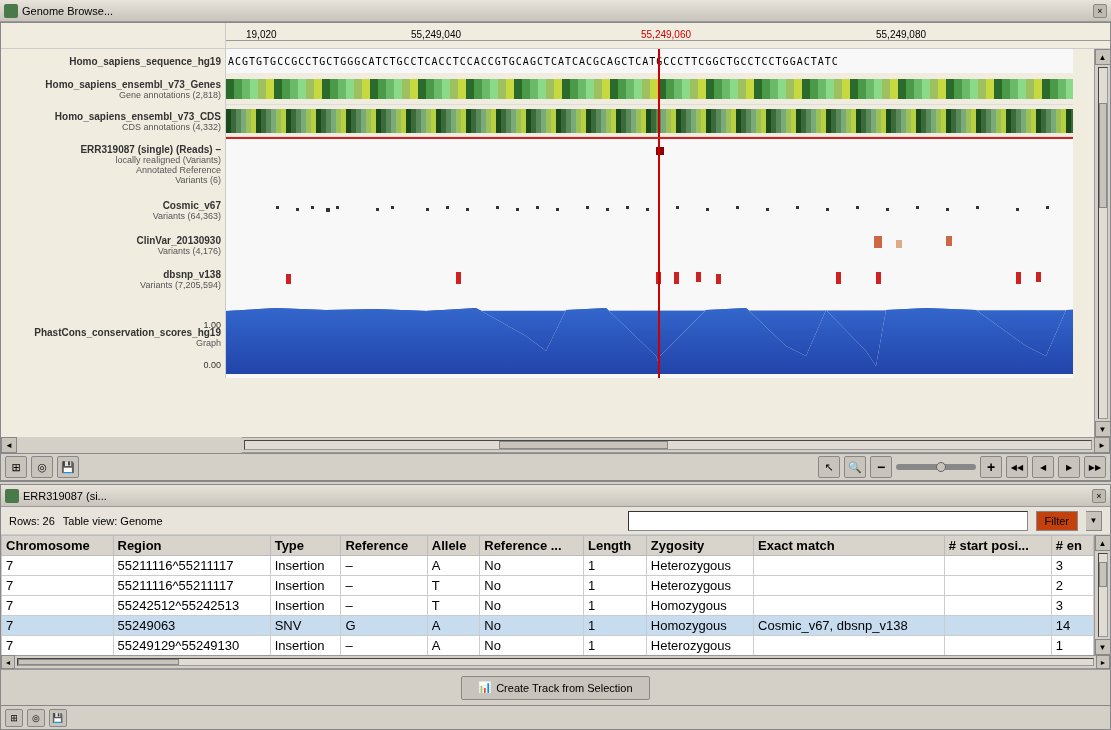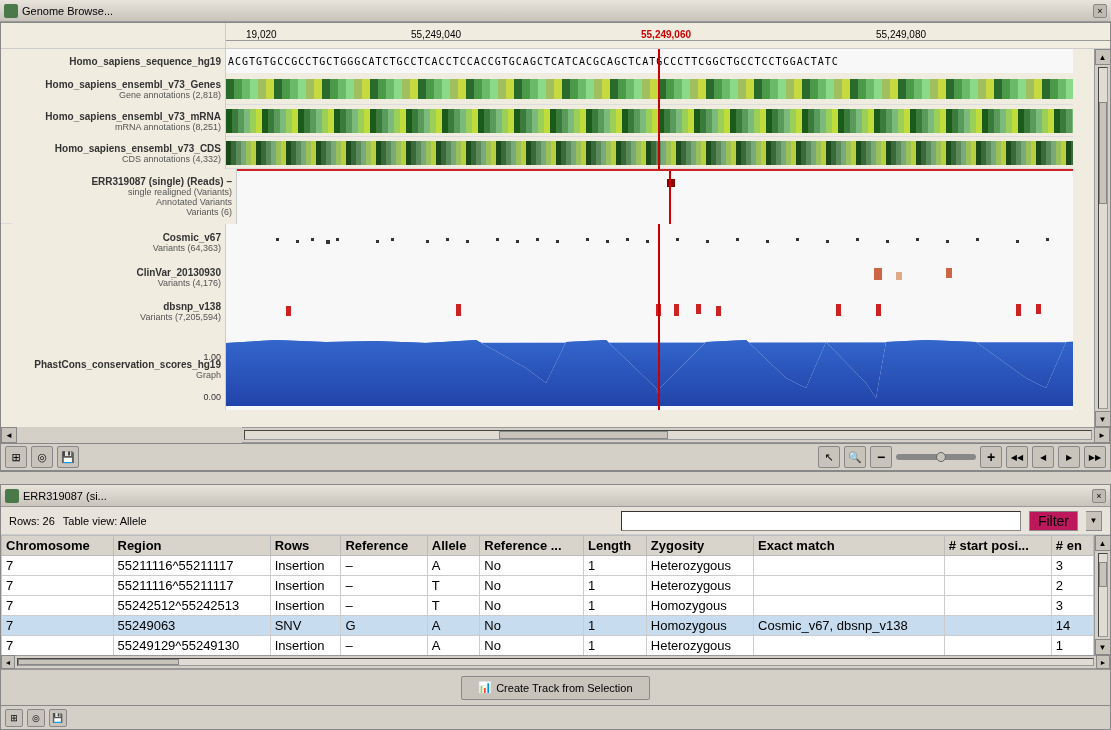--- a/index.html
+++ b/index.html
@@ -63,21 +63,21 @@
       border-bottom: 1px solid #999; padding: 0 4px;
     }
     .lower-title-icon { width: 14px; height: 14px; background: #4a7a4a; border-radius: 2px; margin-right: 4px; }
 
     
     .table-toolbar {
       height: 28px; background: #e8e4dc; border-bottom: 1px solid #ccc;
       display: flex; align-items: center; padding: 0 8px; gap: 8px;
     }
     .table-search { flex: 1; height: 20px; border: 1px inset #888; background: white; padding: 0 4px; font-size: 11px; margin-left: auto; max-width: 400px; }
-    .filter-btn { height: 20px; padding: 0 8px; background: #be185d; border: 1px solid #888; font-size: 14px; cursor: pointer; }
+    .filter-btn { height: 20px; padding: 0 8px; background: #c2410c; border: 1px solid #888; font-size: 11px; cursor: pointer; }
     .filter-arrow { width: 16px; height: 20px; background: #c8c4bc; border: 1px solid #888; border-left: none; display: flex; align-items: center; justify-content: center; font-size: 8px; cursor: pointer; }
 
     .data-table { width: 100%; border-collapse: collapse; font-size: 13px; }
     .data-table th {
       background: #d8d4cc; border: 1px solid #bbb; padding: 2px 4px;
       font-weight: bold; text-align: left; white-space: nowrap; cursor: pointer;
     }
     .data-table td {
       border: 1px solid #ccc; padding: 2px 4px; white-space: nowrap; background: white;
     }
@@ -126,21 +126,21 @@
     <div class="title-bar-close">×</div>
   </div>
 
   <div style="flex:1; display:flex; flex-direction:column; overflow:hidden; border:1px solid #888; background:#f0ece0;">
 
     <div style="height:26px; background:#f0ece0; border-bottom:1px solid #ccc; position:relative; display:flex;">
       <div style="width:225px; flex-shrink:0; border-right:1px solid #ccc; background:#f0ece0;"></div>
       <div style="flex:1; position:relative;">
         <span style="position:absolute; left:20px; top:6px; font-size:10px;">19,020</span>
         <span style="position:absolute; left:185px; top:6px; font-size:10px;">55,249,040</span>
-        <span style="position:absolute; left:415px; top:6px; font-size:10px; color:#cc0000; font-weight:bold;">55,249,060</span>
+        <span style="position:absolute; left:415px; top:6px; font-size:10px; color:#cc0000; font-weight:normal;">55,249,060</span>
         <span style="position:absolute; left:650px; top:6px; font-size:10px;">55,249,080</span>
 
         <div style="position:absolute; left:0; right:0; bottom:0; height:8px; border-top:1px solid #999;"></div>
       </div>
     </div>
 
     <div style="flex:1; display:flex; overflow:hidden;gap:21px;">
 
       <div style="flex:1; display:flex; flex-direction:column; overflow:hidden; position:relative;">
 
@@ -159,47 +159,37 @@
           <div class="track-label" style="height:32px;">
             <span class="track-name">Homo_sapiens_ensembl_v73_Genes</span>
             <span class="track-sub">Gene annotations (2,818)</span>
           </div>
           <div class="track-viz" style="height:32px; position:relative; overflow:hidden;">
             <div class="gene-bar green-bands" style="top:6px; height:20px; position:absolute; left:0; right:0;"></div>
             <div class="red-line" style="left:432px;"></div>
           </div>
         </div>
 
-        <div class="track-row" style="height:32px;">
-          <div class="track-label" style="height:32px;">
-            <span class="track-name">Homo_sapiens_ensembl_v73_mRNA</span>
-            <span class="track-sub">mRNA annotations (8,251)</span>
-          </div>
-          <div class="track-viz" style="height:32px; position:relative; overflow:hidden;">
-            <div class="mrna-bands" style="position:absolute; left:0; right:0; top:4px; height:24px;"></div>
-            <div class="red-line" style="left:432px;"></div>
-          </div>
-        </div>
 
         <div class="track-row" style="height:32px;">
           <div class="track-label" style="height:32px;">
             <span class="track-name">Homo_sapiens_ensembl_v73_CDS</span>
             <span class="track-sub">CDS annotations (4,332)</span>
           </div>
           <div class="track-viz" style="height:32px; position:relative; overflow:hidden;">
             <div class="cds-bands" style="position:absolute; left:0; right:0; top:4px; height:24px;"></div>
             <div class="red-line" style="left:432px;"></div>
           </div>
         </div>
 
-        <div class="track-row" style="height:55px;padding-left:11px;">
+        <div class="track-row" style="height:55px;">
           <div class="track-label" style="height:55px;">
             <span class="track-name">ERR319087 (single) (Reads) –</span>
-            <span class="track-sub" style="font-size:9px; color:#555;">single realigned (Variants)</span>
-            <span class="track-sub" style="font-size:9px; color:#555;">Annotated Variants</span>
+            <span class="track-sub" style="font-size:9px; color:#555;">locally realigned (Variants)</span>
+            <span class="track-sub" style="font-size:9px; color:#555;">Annotated Reference</span>
             <span class="track-sub">Variants (6)</span>
           </div>
           <div class="track-viz" style="height:55px; position:relative; overflow:hidden; background:#f8f8f8; border-top:2px solid #cc2222;">
 
             <div style="position:absolute; left:430px; top:8px; width:8px; height:8px; background:#8b0000;"></div>
             <div class="red-line" style="left:432px;"></div>
           </div>
         </div>
 
         <div class="track-row" style="height:36px;">
@@ -338,45 +328,45 @@
         <div class="toolbar-btn" style="font-size:14px; font-weight:bold;">+</div>
         <div class="toolbar-btn" style="font-size:8px;">◀◀</div>
         <div class="toolbar-btn" style="font-size:8px;">◀</div>
         <div class="toolbar-btn" style="font-size:8px;">▶</div>
         <div class="toolbar-btn" style="font-size:8px;">▶▶</div>
       </div>
     </div>
 
   </div>
 
-  <div style="flex:0 0 auto; display:flex; flex-direction:column; border:1px solid #888; margin-top:12px; background:#f0ece0;">
+  <div style="flex:0 0 auto; display:flex; flex-direction:column; border:1px solid #888; margin-top:2px; background:#f0ece0;">
 
     <div class="lower-title-bar">
       <div class="lower-title-icon"></div>
       <span style="flex:1; font-size:11px;">ERR319087 (si...</span>
       <div class="title-bar-close">×</div>
     </div>
 
     <div class="table-toolbar">
       <span>Rows: 26</span>
-      <span>Table view: Allele</span>
+      <span>Table view: Genome</span>
       <div style="flex:1;"></div>
       <input type="text" class="table-search" placeholder="" style="">
       <button class="filter-btn">Filter</button>
       <div class="filter-arrow">▼</div>
     </div>
 
     <div style="display:flex; flex:1; overflow:hidden;">
       <div class="table-scroll-area" style="flex:1; overflow:auto; max-height:120px;">
         <table class="data-table">
           <thead>
             <tr>
               <th>Chromosome</th>
               <th>Region</th>
-              <th>Rows</th>
+              <th>Type</th>
               <th>Reference</th>
               <th>Allele</th>
               <th>Reference ...</th>
               <th>Length</th>
               <th>Zygosity</th>
               <th>Exact match</th>
               <th># start posi...</th>
               <th># en</th>
             </tr>
           </thead>

